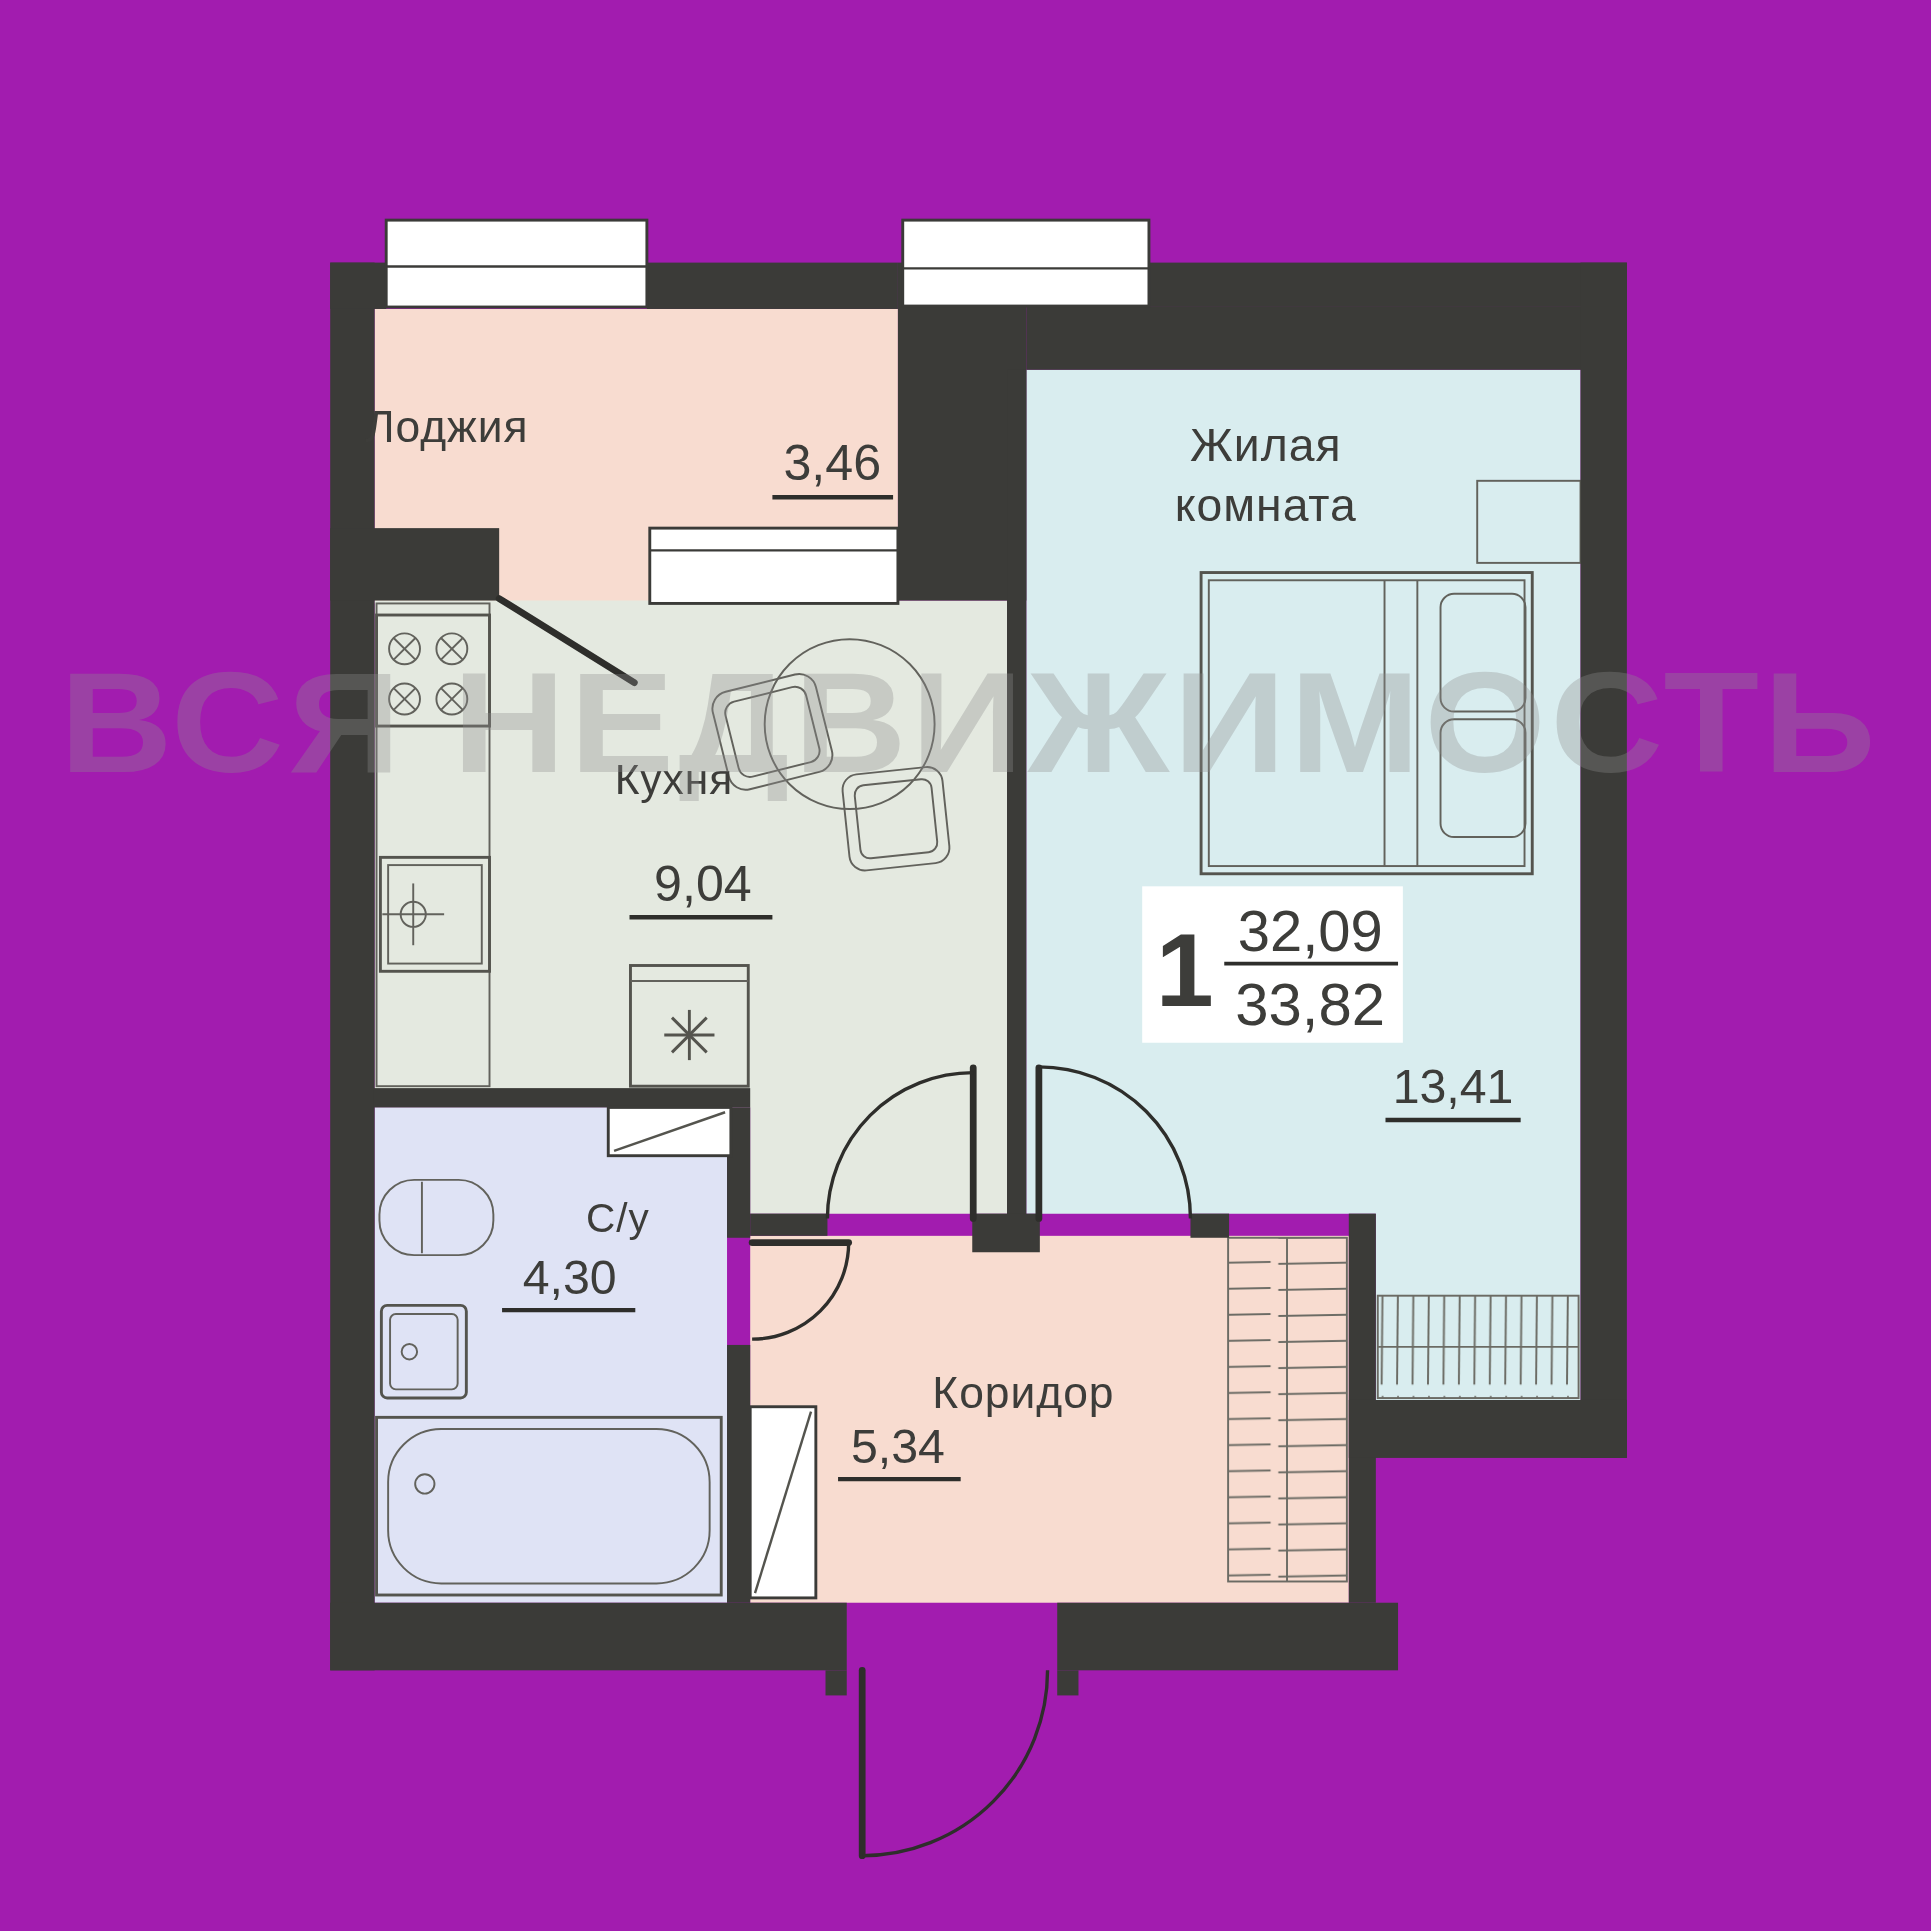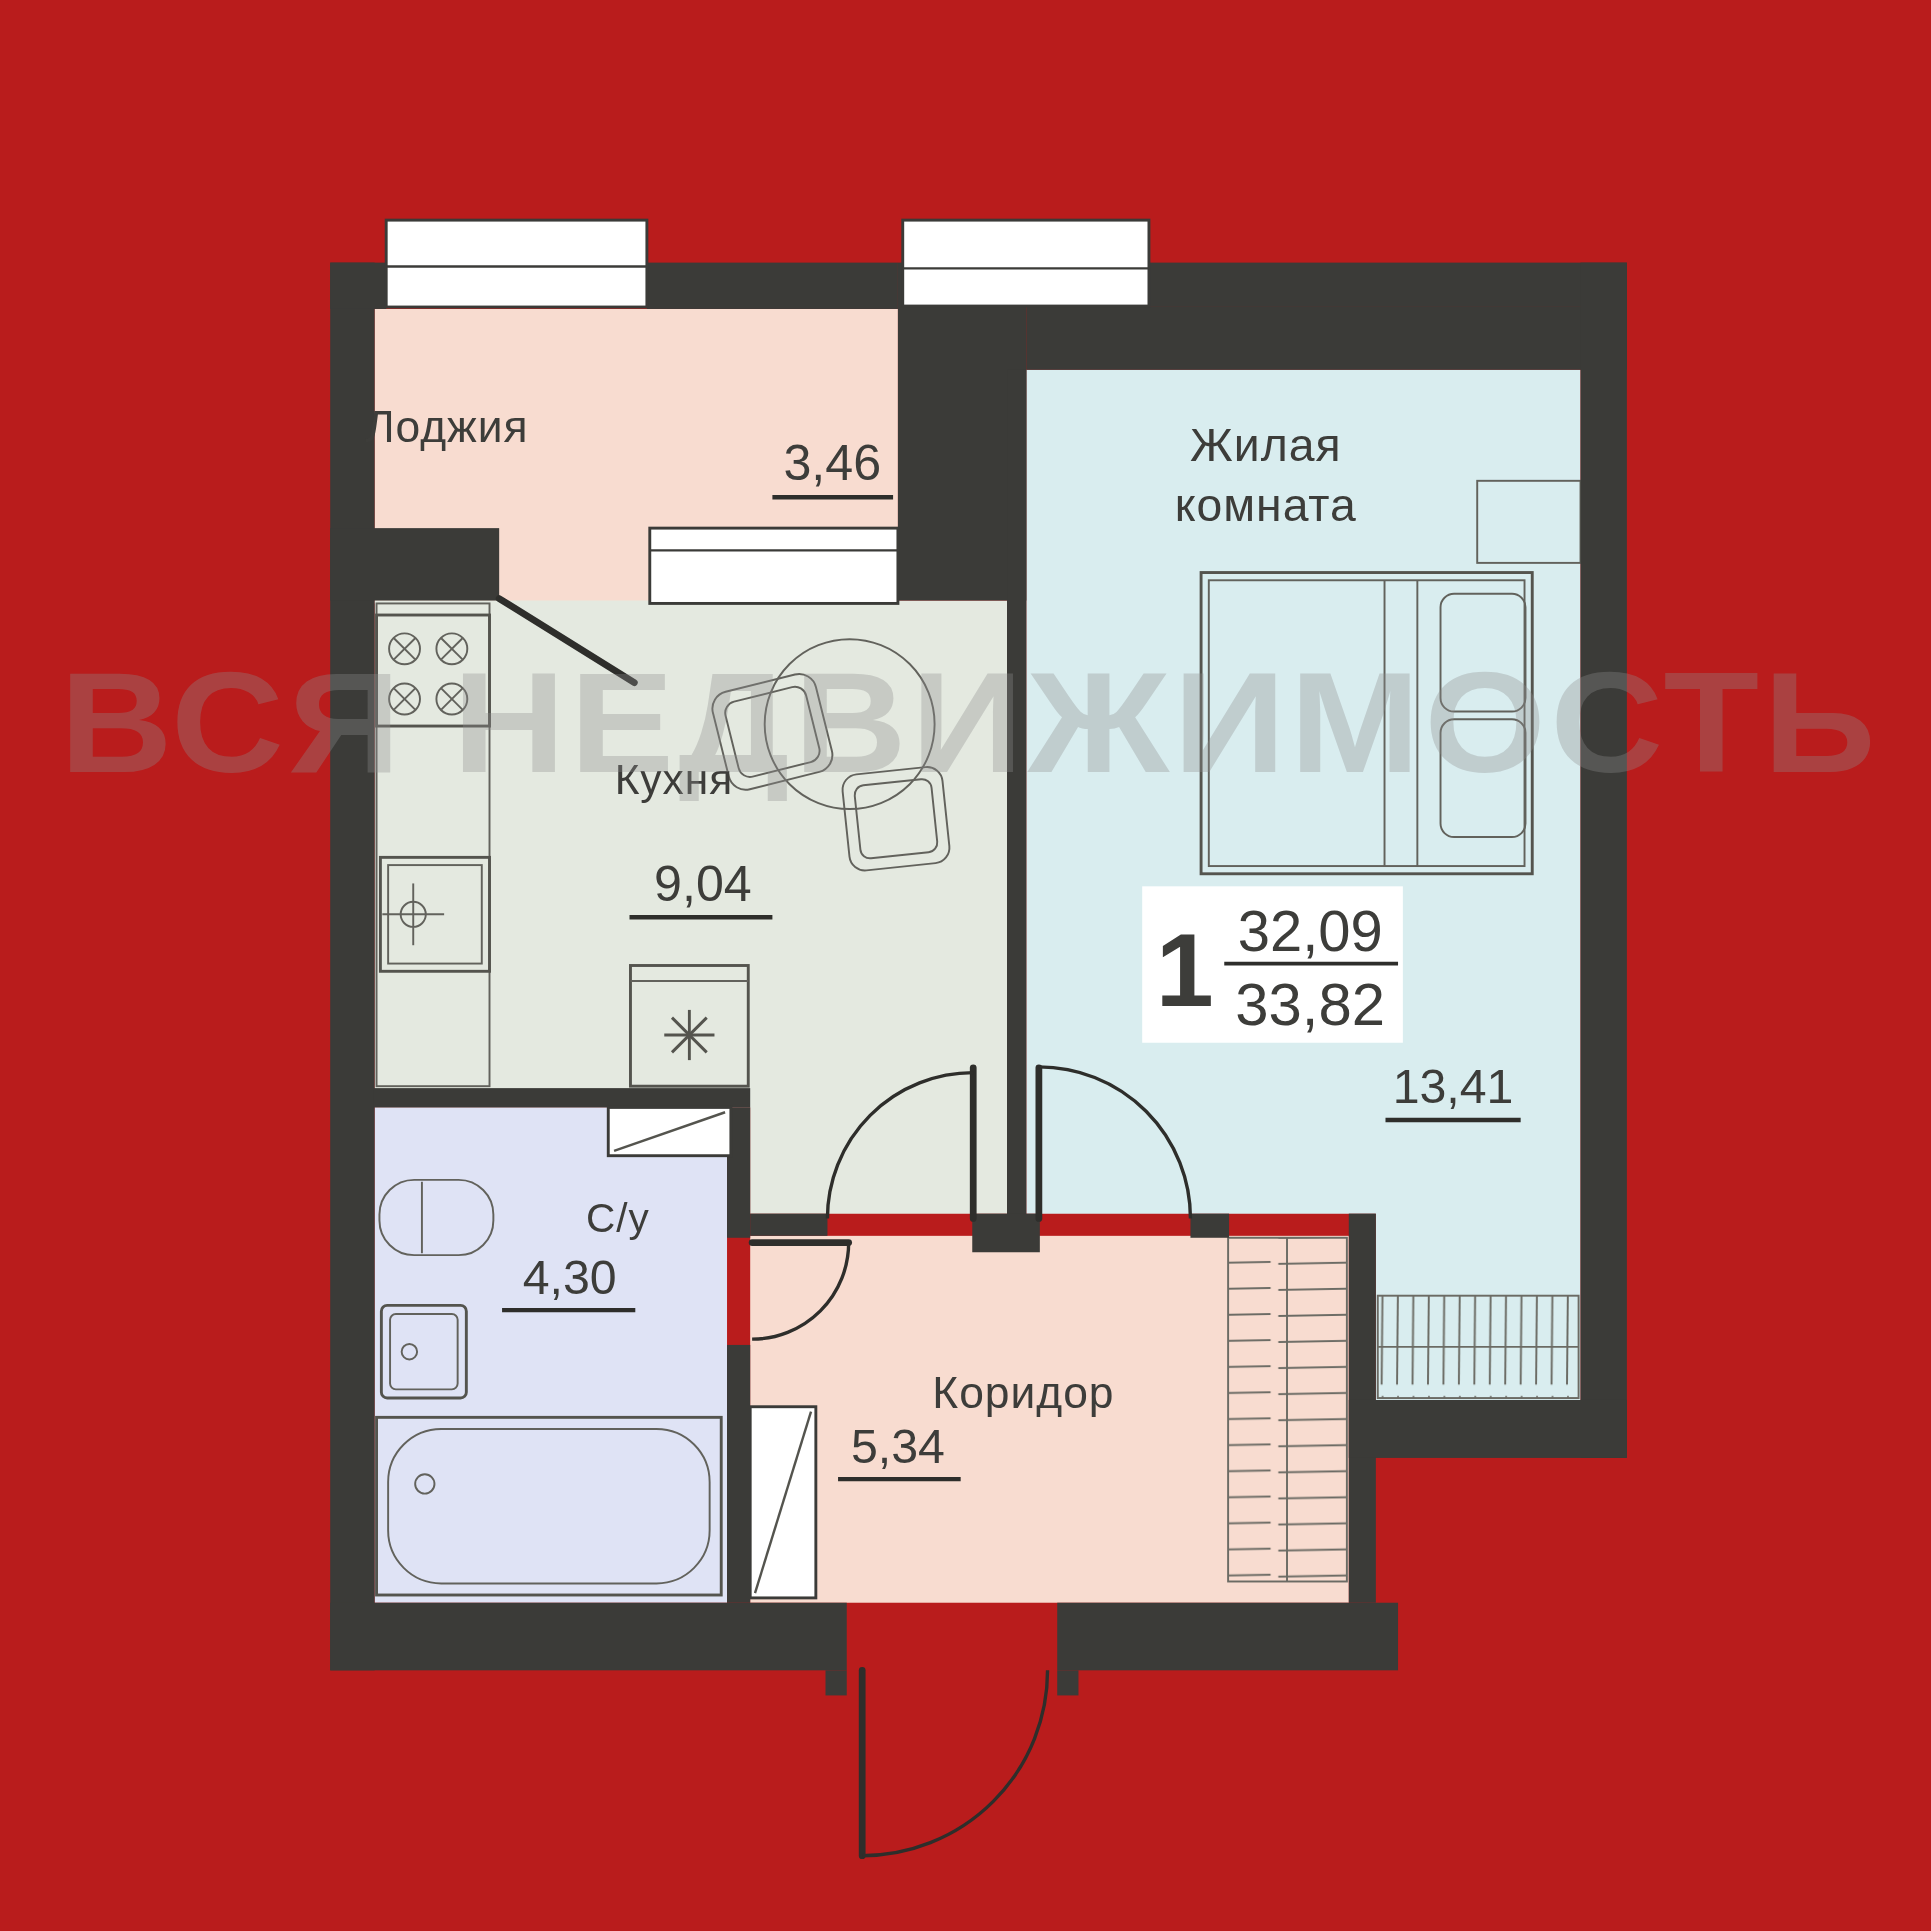--- a/index.html
+++ b/index.html
@@ -1,16 +1,16 @@
 <!DOCTYPE html>
 <html><head>
 <meta charset="utf-8">
 <style>
   html,body{margin:0;padding:0;background:#ffffff;}
-  .page{width:1931px;height:1931px;position:relative;background:#b91c1c;overflow:hidden;}
+  .page{width:1931px;height:1931px;position:relative;background:#a21caf;overflow:hidden;}
   svg{display:block;}
   .wall{fill:#3b3b38;}
   .furn{fill:none;stroke:#54544e;stroke-width:3;}
   .furn-thin{fill:none;stroke:#62625c;stroke-width:2;}
   .door{stroke:#2e2e2b;stroke-width:7;fill:none;stroke-linecap:round;}
   .arc{stroke:#2e2e2b;stroke-width:3.5;fill:none;}
   .winblock{fill:#ffffff;stroke:#3b3b38;stroke-width:3;}
   .winline{stroke:#3b3b38;stroke-width:2.5;}
   .lbl{font-family:"Liberation Sans",sans-serif;fill:#3d3d3a;letter-spacing:1px;}
   .num{font-family:"Liberation Sans",sans-serif;fill:#3d3d3a;}

